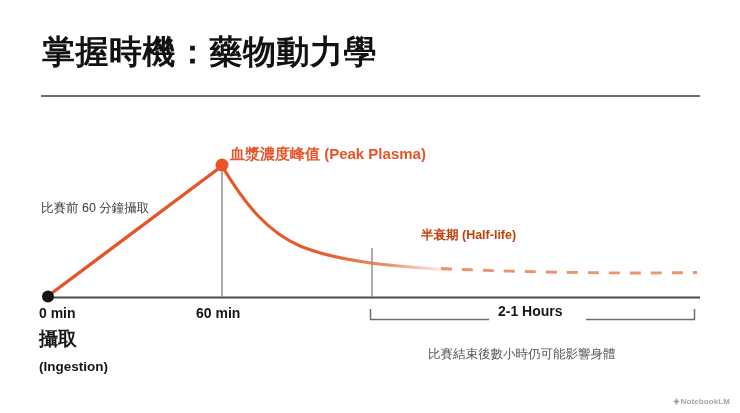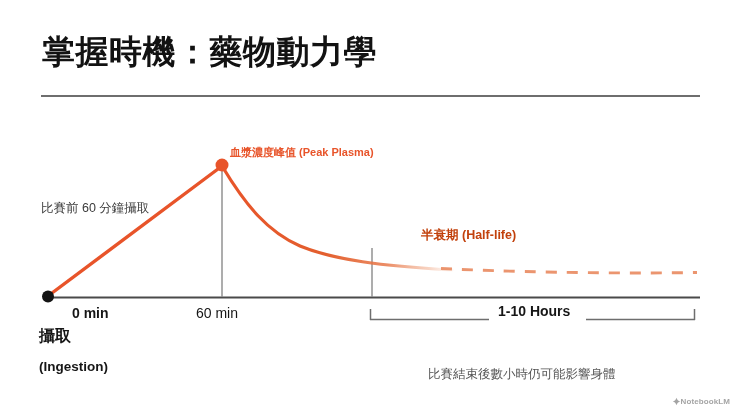--- a/index.html
+++ b/index.html
@@ -53,21 +53,21 @@
   }
 
   
   .lbl {
     position: absolute;
     white-space: nowrap;
   }
   #peak-label {
     left: 230px;
     top: 145px;
-    font-size: 11px;
+    font-size: 15px;
     font-weight: 700;
     color: #e8542a;
   }
   #halflife-label {
     left: 421px;
     top: 227px;
     font-size: 12.5px;
     font-weight: 700;
     color: #c2410c;
   }
@@ -79,60 +79,58 @@
     color: #3b3b3b;
   }
 
   
   #t0-label {
     left: 39px;
     top: 305px;
     font-size: 14px;
     font-weight: 700;
     color: #161616;
-    margin-left: 33px;
   }
   #t0-sub1 {
     left: 39px;
     top: 326px;
-    font-size: 16px;
+    font-size: 19px;
     font-weight: 700;
     color: #161616;
   }
   #t0-sub2 {
     left: 39px;
     top: 346px;
     font-size: 13.5px;
     font-weight: 700;
     color: #161616;
     margin-top: 13px;
   }
   #t60-label {
     left: 196px;
     top: 305px;
     font-size: 14px;
-    font-weight: 400;
+    font-weight: 700;
     color: #161616;
   }
 
   
   #bracket-label {
     left: 498px;
     top: 303px;
     font-size: 14px;
     font-weight: 700;
     color: #161616;
   }
   #bracket-caption {
     left: 428px;
     top: 346px;
     font-size: 12.5px;
     font-weight: 400;
     color: #555555;
-    margin-top: 20px;
   }
 
   
   #watermark {
     position: absolute;
     right: 10px;
     bottom: 7px;
     display: flex;
     align-items: center;
     gap: 0;
@@ -200,21 +198,21 @@
 
   <div class="lbl" id="peak-label">血漿濃度峰值 (Peak Plasma)</div>
 
   <div class="lbl" id="halflife-label">半衰期 (Half-life)</div>
 
   <div class="lbl" id="t0-label">0 min</div>
   <div class="lbl" id="t0-sub1">攝取</div>
   <div class="lbl" id="t0-sub2">(Ingestion)</div>
   <div class="lbl" id="t60-label">60 min</div>
 
-  <div class="lbl" id="bracket-label">1-10 Hours</div>
+  <div class="lbl" id="bracket-label">2-1 Hours</div>
   <div class="lbl" id="bracket-caption">比賽結束後數小時仍可能影響身體</div>
 
   <div id="watermark">
     <span style="display:inline-block;line-height:0;">
       <svg width="9" height="9" viewBox="0 0 24 24" xmlns="http://www.w3.org/2000/svg">
         <path d="M12 2 C13.2 7.2 16.8 10.8 22 12 C16.8 13.2 13.2 16.8 12 22 C10.8 16.8 7.2 13.2 2 12 C7.2 10.8 10.8 7.2 12 2 Z" fill="#585858"></path>
       </svg>
     </span>
     <span class="wm-text">NotebookLM</span>
   </div>

